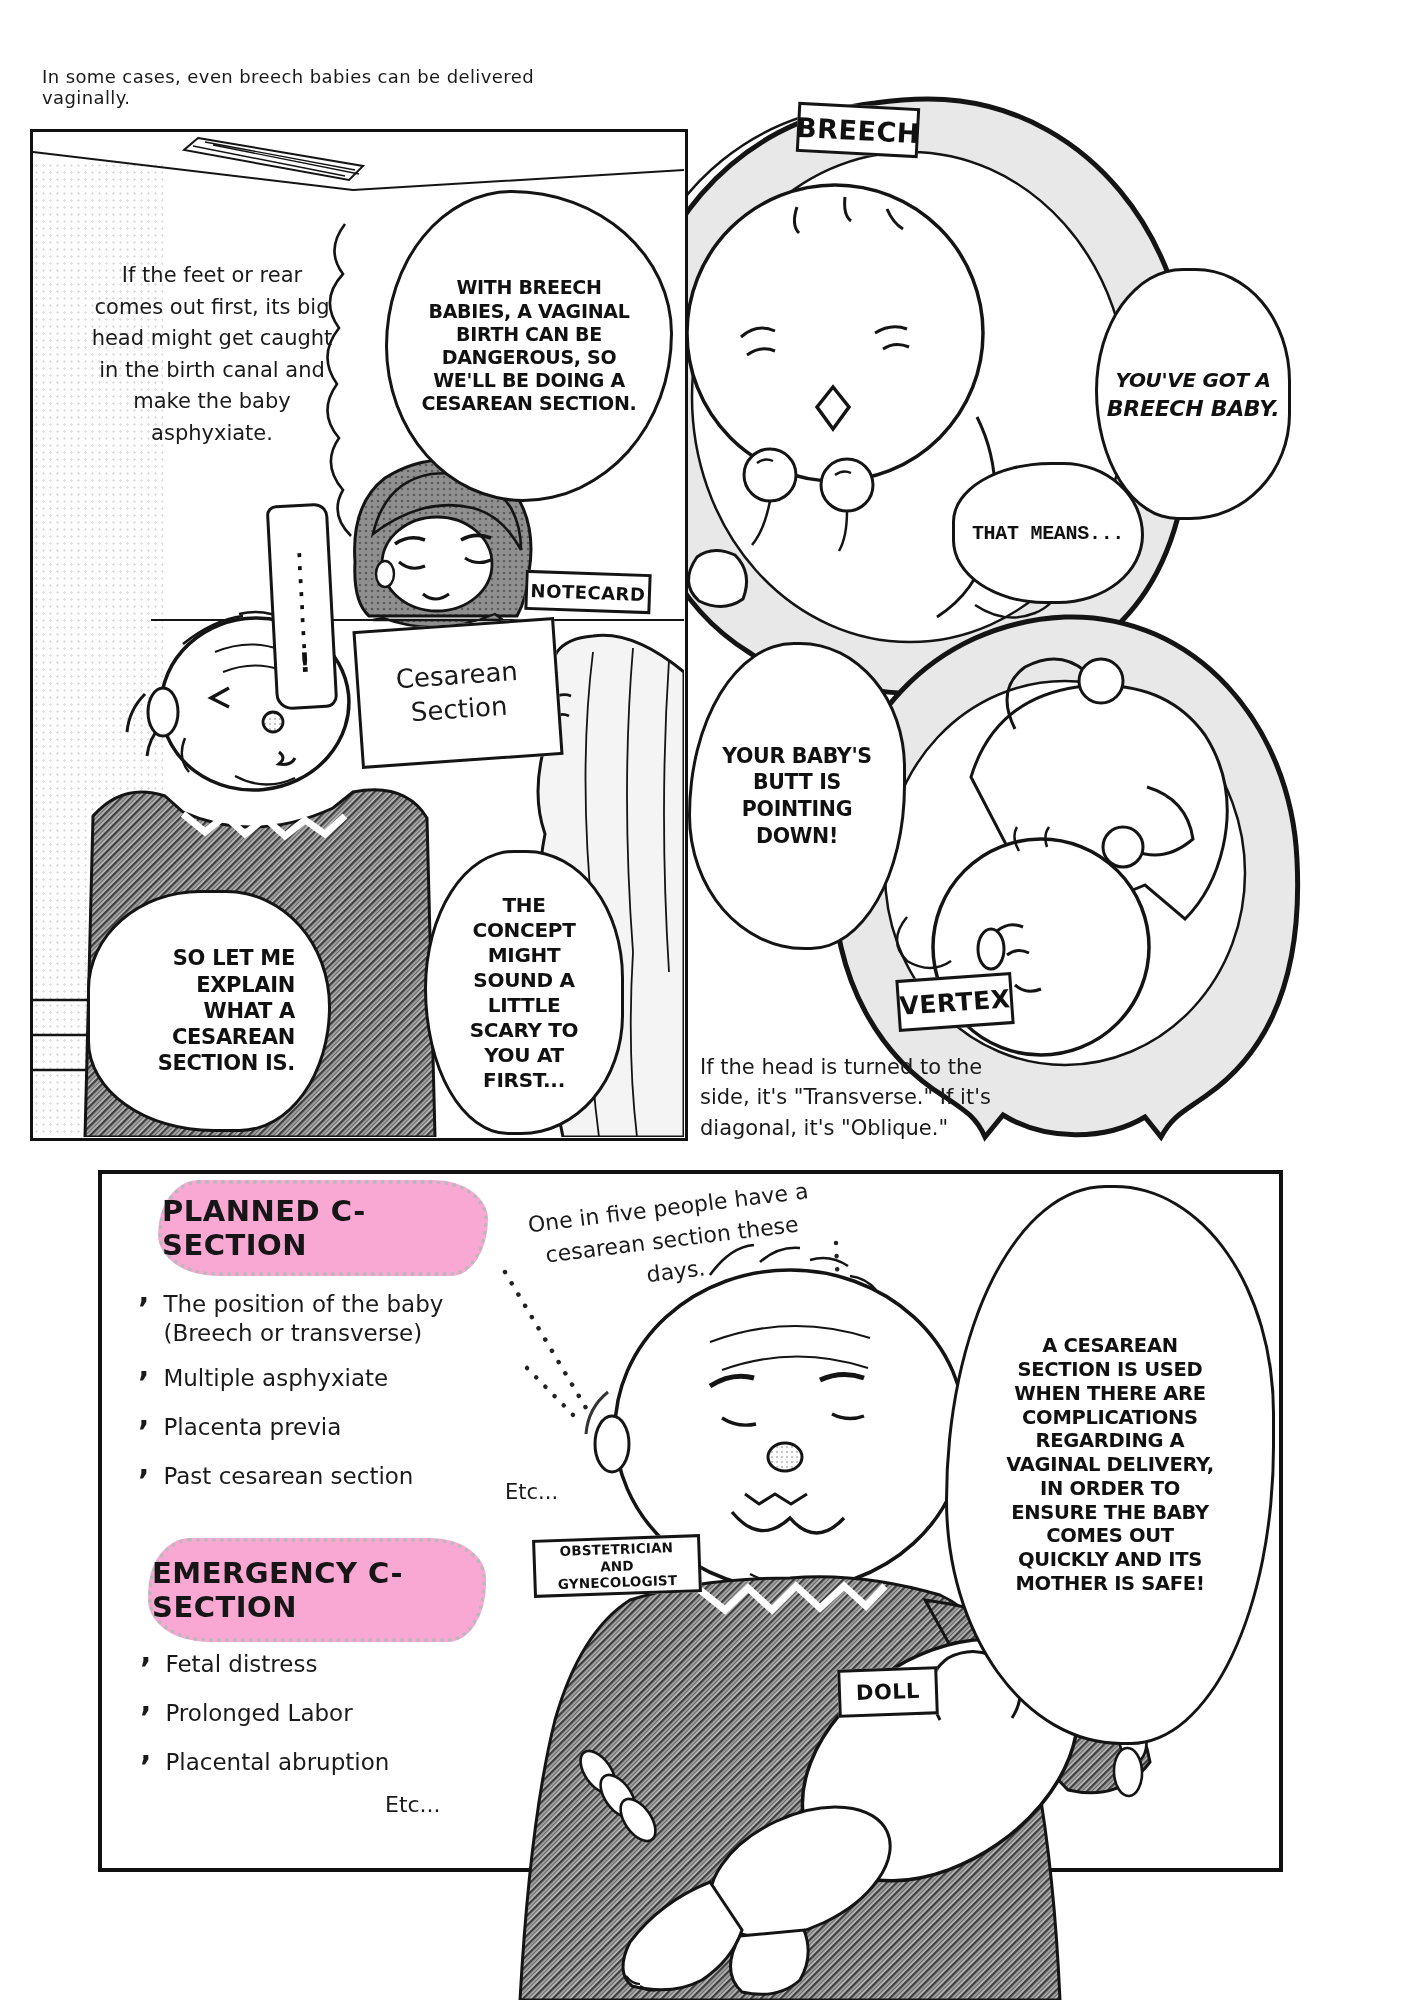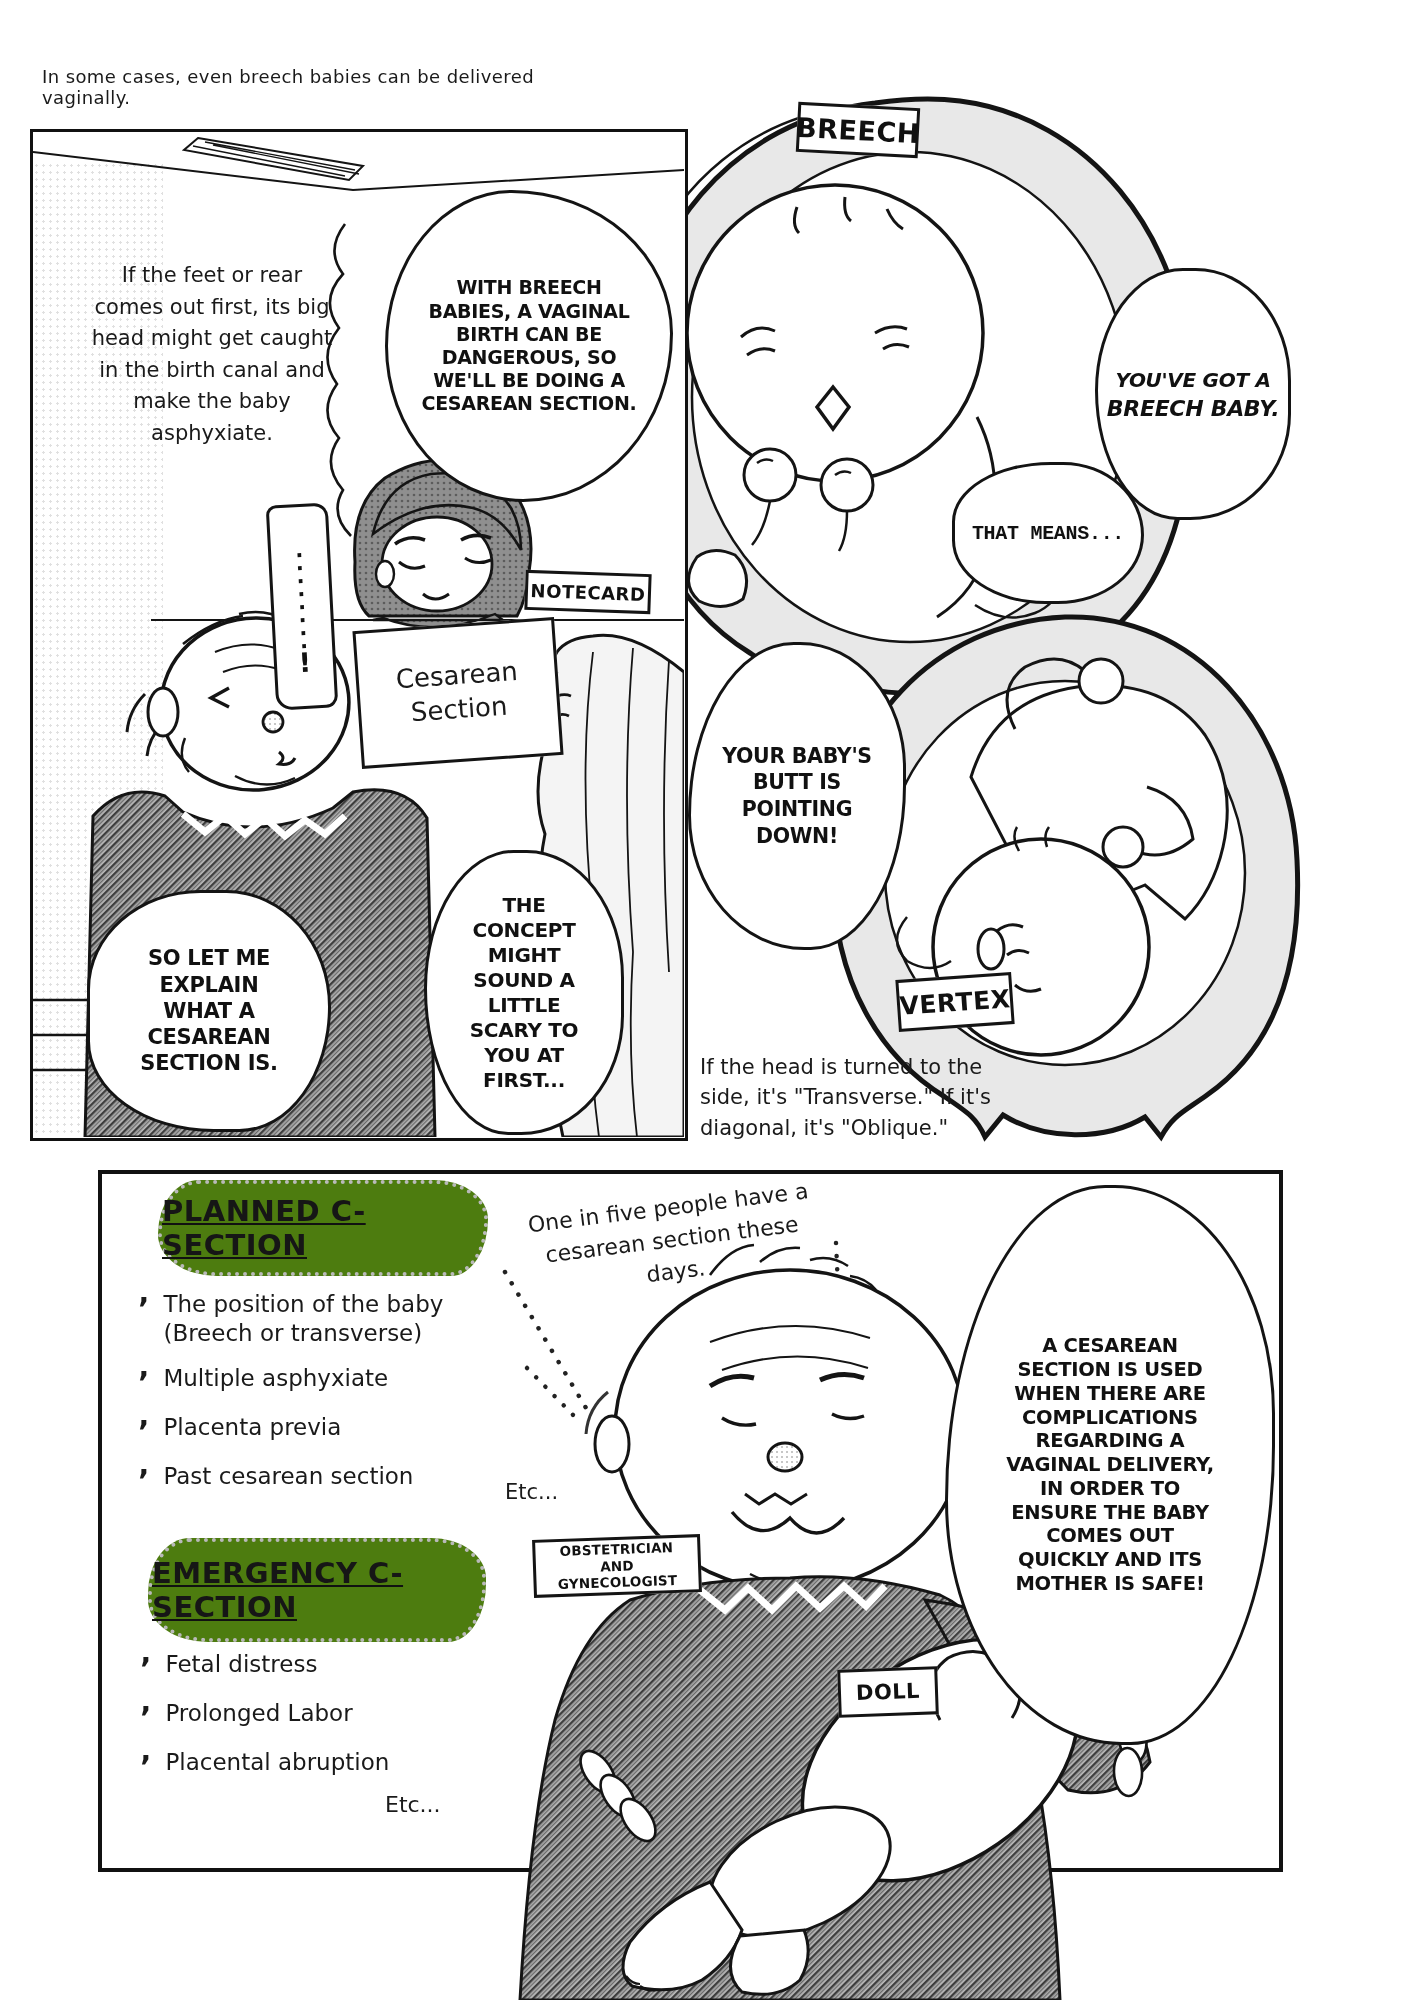--- a/index.html
+++ b/index.html
@@ -10,31 +10,31 @@
   .hand{font-family:"DejaVu Sans",sans-serif;font-weight:400;color:#1a1a1a;}
   .dlg{font-weight:700;color:#111;letter-spacing:-0.3px;}
   
   .bubble{position:absolute;background:#fff;border:3px solid #141414;
           display:flex;align-items:center;justify-content:center;text-align:center;
           box-sizing:border-box;z-index:3;}
   .cloud1{border-radius:48% 52% 55% 45% / 52% 48% 45% 55%;}
   .cloud2{border-radius:55% 45% 48% 52% / 45% 55% 52% 48%;font-family:Liberation Mono, monospace;}
   .cloud3{border-radius:50% 50% 45% 55% / 58% 42% 55% 45%;}
   .cloud4{border-radius:44% 56% 52% 48% / 50% 46% 54% 50%;}
-  .cloud5{border-radius:52% 48% 42% 58% / 46% 54% 58% 42%;}
+  .cloud5{border-radius:52% 48% 42% 58% / 46% 54% 58% 42%;text-align:right;}
   
   .tag{position:absolute;background:#fff;border:3px solid #141414;z-index:4;
        display:flex;align-items:center;justify-content:center;text-align:center;
        font-weight:700;box-sizing:border-box;letter-spacing:0.5px;}
   
   .panel{position:absolute;border:4px solid #111;box-sizing:border-box;}
   
-  .dotcloud{position:absolute;border:4px dotted #b9b9b9;background:#4d7c0f;z-index:3;
+  .dotcloud{position:absolute;border:4px dotted #b9b9b9;background:#f9a8d4;z-index:3;
             display:flex;align-items:center;justify-content:flex-end;
-            border-radius:42px 55px 38px 60px / 55px 40px 58px 42px;text-decoration:underline;}
+            border-radius:42px 55px 38px 60px / 55px 40px 58px 42px;}
   .dotcloud span{font-size:29px;font-weight:600;letter-spacing:0.5px;color:#161616;}
   
   .hw-list{position:absolute;z-index:3;}
   .hw-row{display:flex;align-items:flex-start;margin-bottom:15px;}
   .hw-row .tick{font-size:30px;line-height:1;margin-right:14px;margin-top:4px;font-weight:700;}
   .hw-row .hw-text{font-size:23px;line-height:1.28;}
   
   .tonedots{background-image:radial-gradient(#c7c7c7 1.2px, transparent 1.3px);
             background-size:7px 7px;}
   .vch{display:block;line-height:13px;font-size:21px;font-weight:700;text-align:center;}

